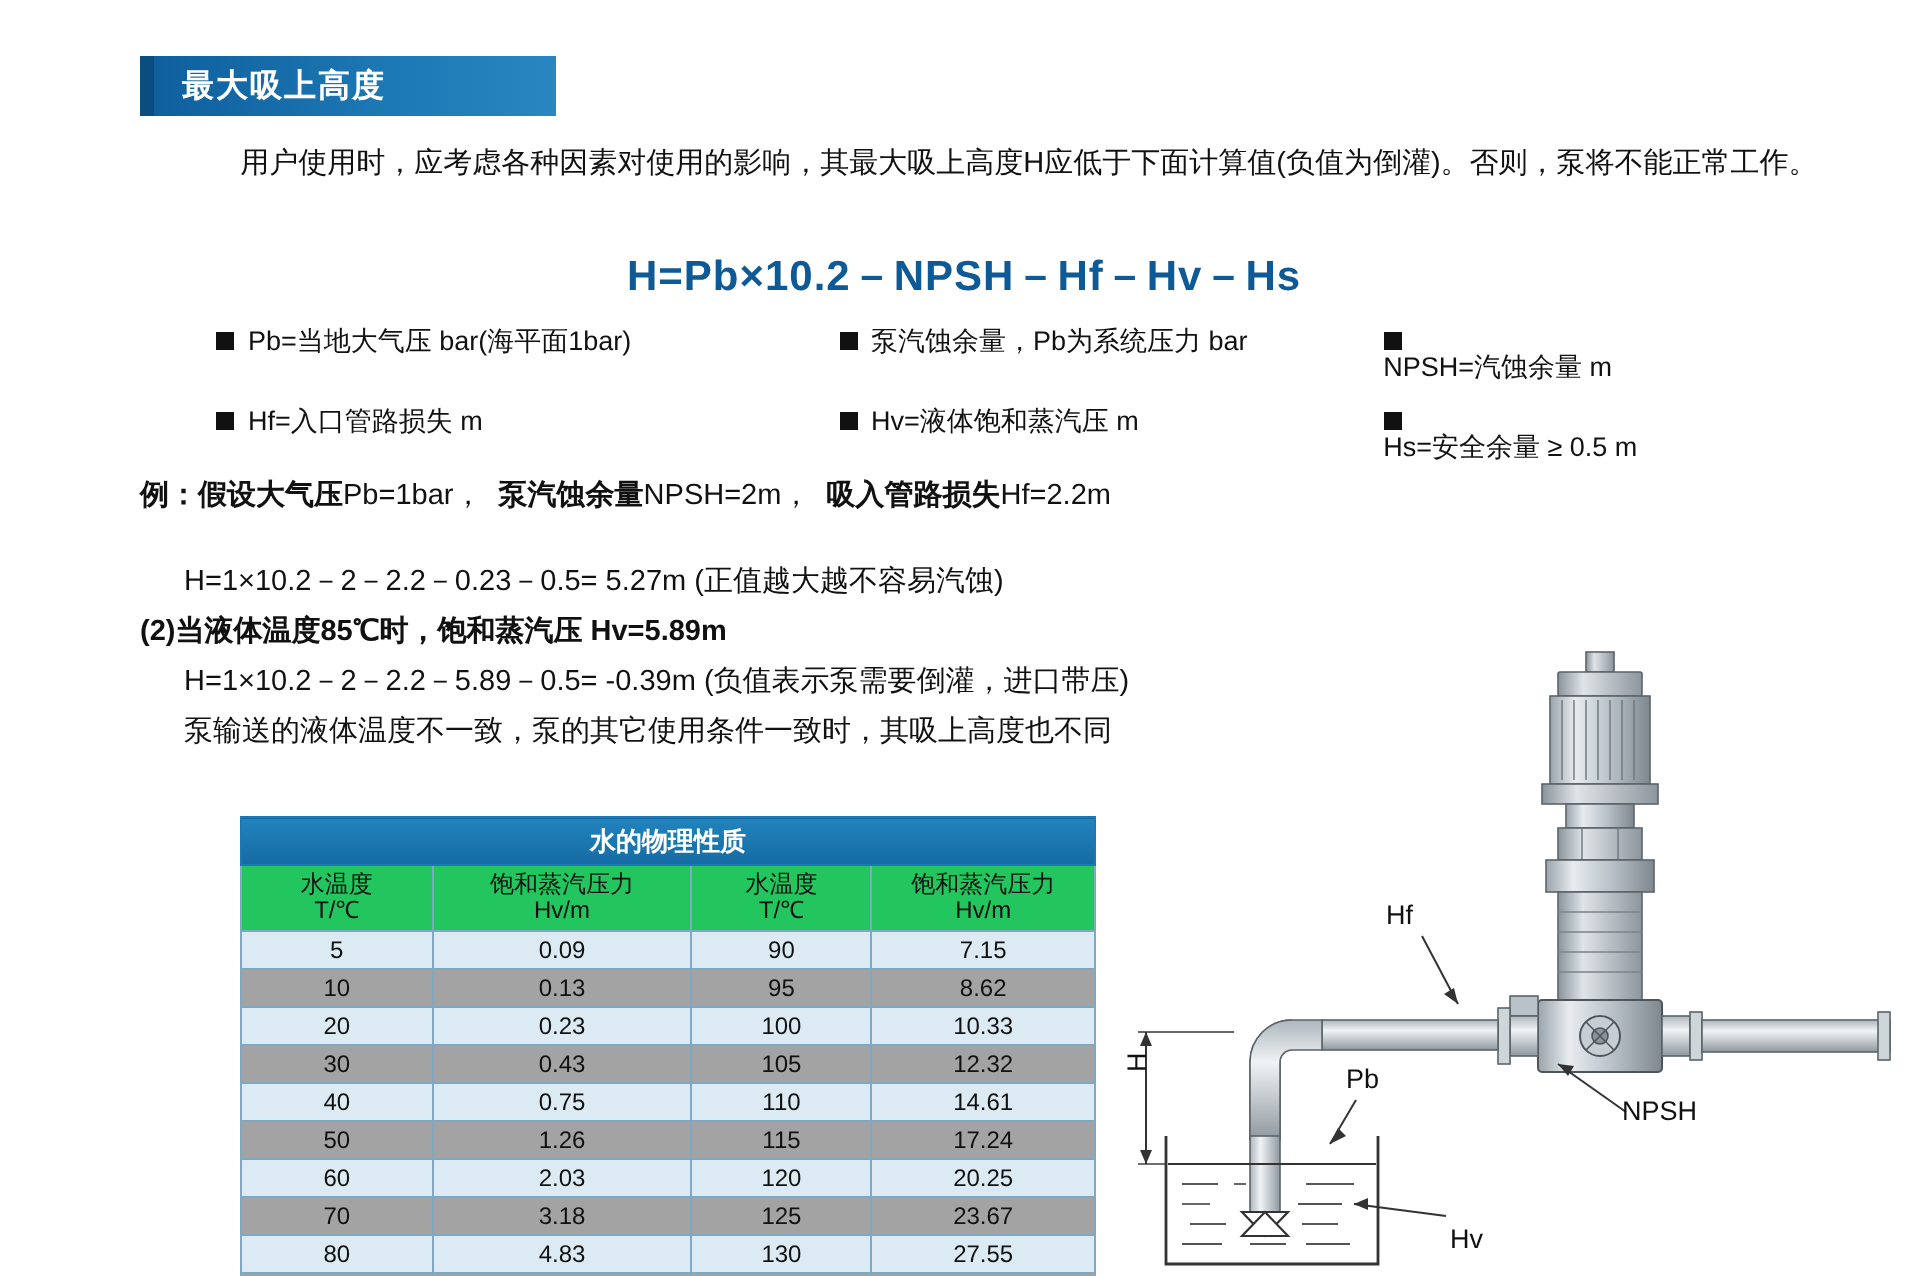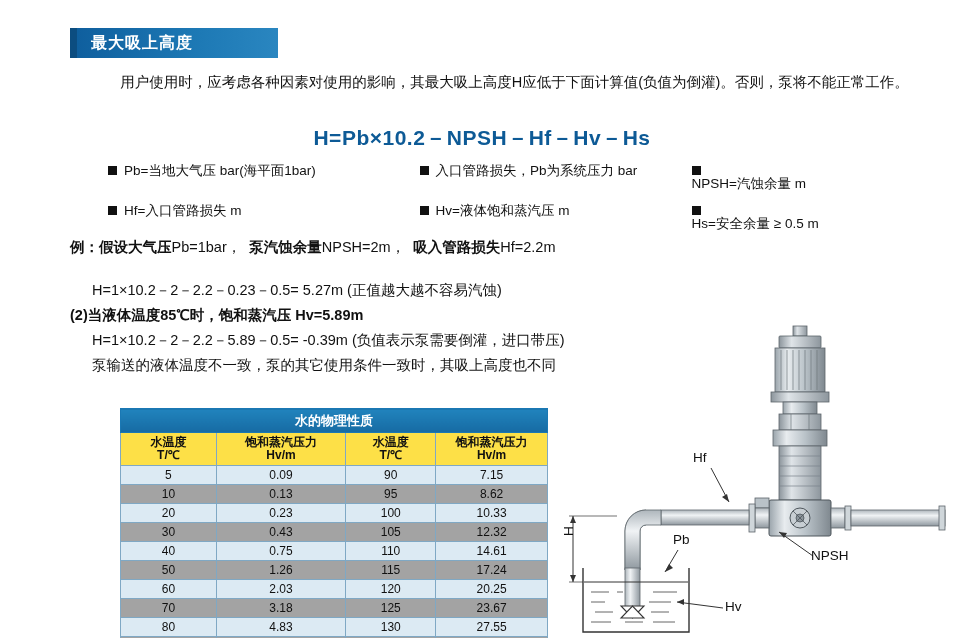--- a/index.html
+++ b/index.html
@@ -134,22 +134,22 @@
   .tbl .caption-cell {
     background: #1a78b4;
     background: linear-gradient(180deg, #2183bd 0%, #166ba3 100%);
     color: #fff;
     font-weight: bold;
     font-size: 13px;
     height: 21px;
     border: 1px solid #1a78b4;
   }
   .tbl .hdr td {
-    background: #fde047;
-    font-weight: bold;
+    background: #22c55e;
+    font-weight: normal;
     line-height: 13px;
     height: 30px;
   }
   .tbl tr.alt td { background: #dceaf3; }
   .tbl tr.plain td { background: #a3a3a3; }
   .col-a { width: 96px; }
   .col-b { width: 130px; }
   .col-c { width: 90px; }
   .col-d { width: 112px; }
 
@@ -182,21 +182,21 @@
   <div class="formula">H=Pb×10.2－NPSH－Hf－Hv－Hs</div>
 
   <div class="legend">
     <div class="legend-row">
       <div class="legend-item lg-c1">
         <span class="sq"></span>
         <span>Pb=当地大气压  bar(海平面1bar)</span>
       </div>
       <div class="legend-item lg-c2">
         <span class="sq"></span>
-        <span>入口管路损失，Pb为系统压力  bar</span>
+        <span>泵汽蚀余量，Pb为系统压力  bar</span>
       </div>
       <div class="legend-item lg-c3">
         <span class="sq"></span>
         <span>NPSH=汽蚀余量    m</span>
       </div>
     </div>
     <div class="legend-row">
       <div class="legend-item lg-c1">
         <span class="sq"></span>
         <span>Hf=入口管路损失  m</span>
@@ -441,17 +441,17 @@
         <polygon points="214,212 222,213 219,218" fill="#333" stroke="none"></polygon>
 
         <line x1="158" y1="288" x2="112" y2="282"></line>
         <polygon points="112,282 119,279 119,285" fill="#333" stroke="none"></polygon>
       </g>
     </svg>
 
     <span class="dlabel" style="left:128px; top:130px;">Hf</span>
     <span class="dlabel" style="left:108px; top:212px;">Pb</span>
     <span class="dlabel" style="left:246px; top:228px;">NPSH</span>
-    <span class="dlabel" style="left:160px; top:279px;">Hv</span>
+    <span class="dlabel" style="left:160px; top:292px;">Hv</span>
     <span class="dlabel" style="left:-4px; top:216px; transform:rotate(-90deg); transform-origin:left top;">H</span>
   </div>
 
 </div>
 
 </body></html>

